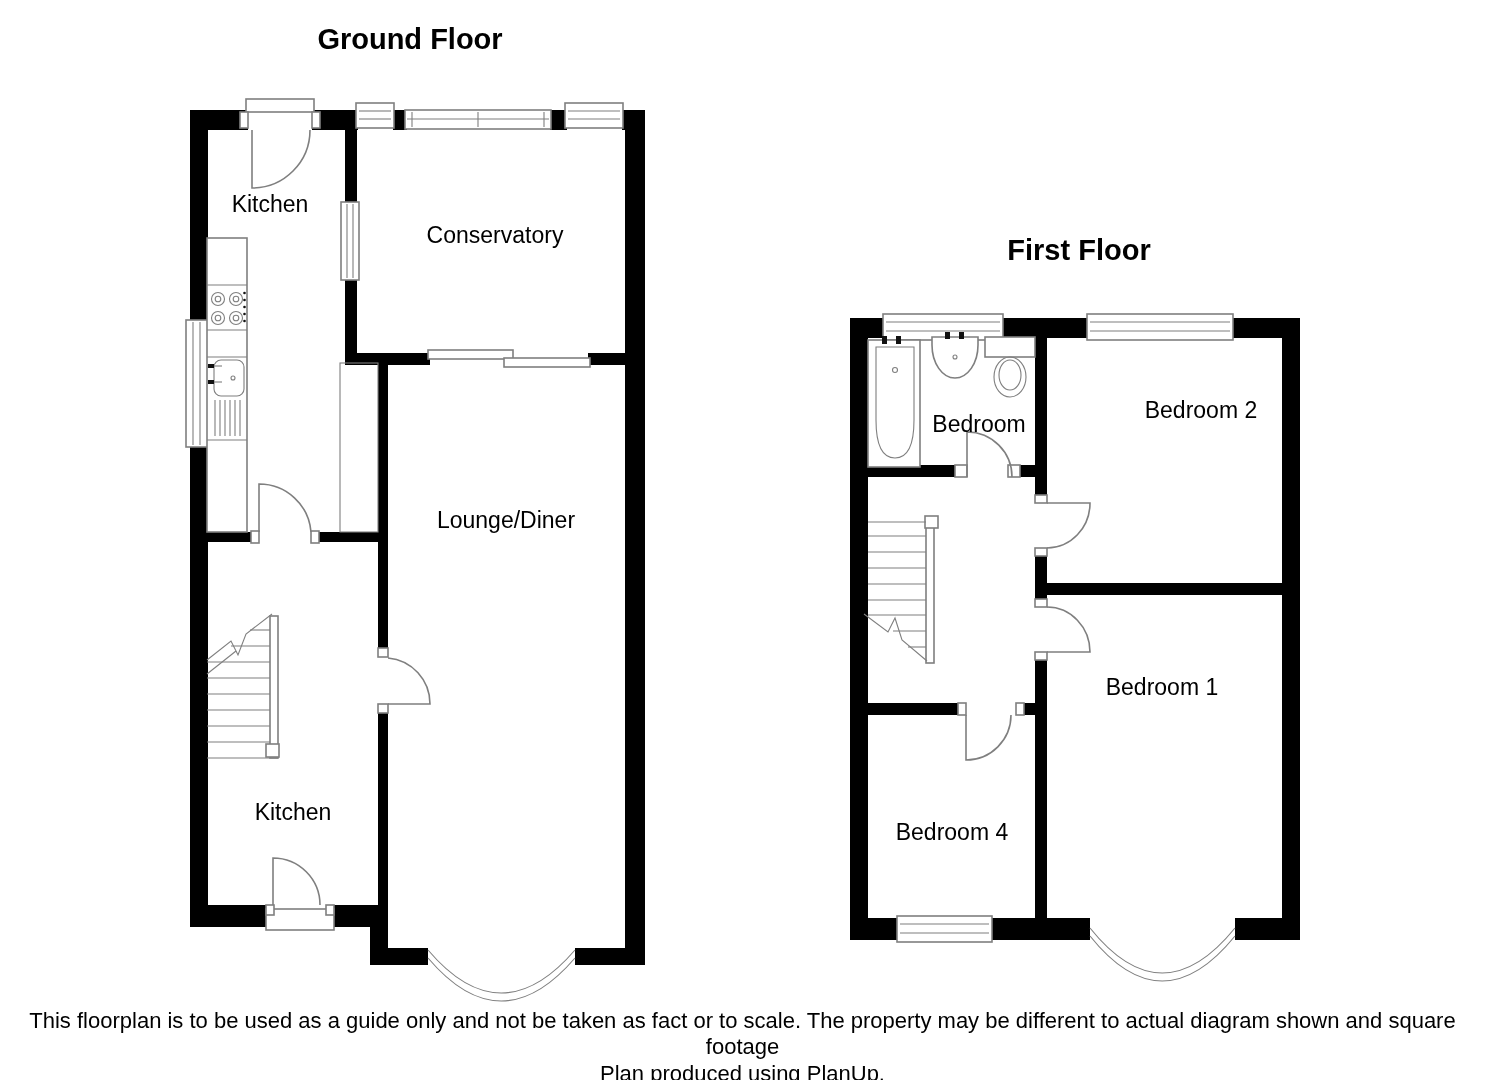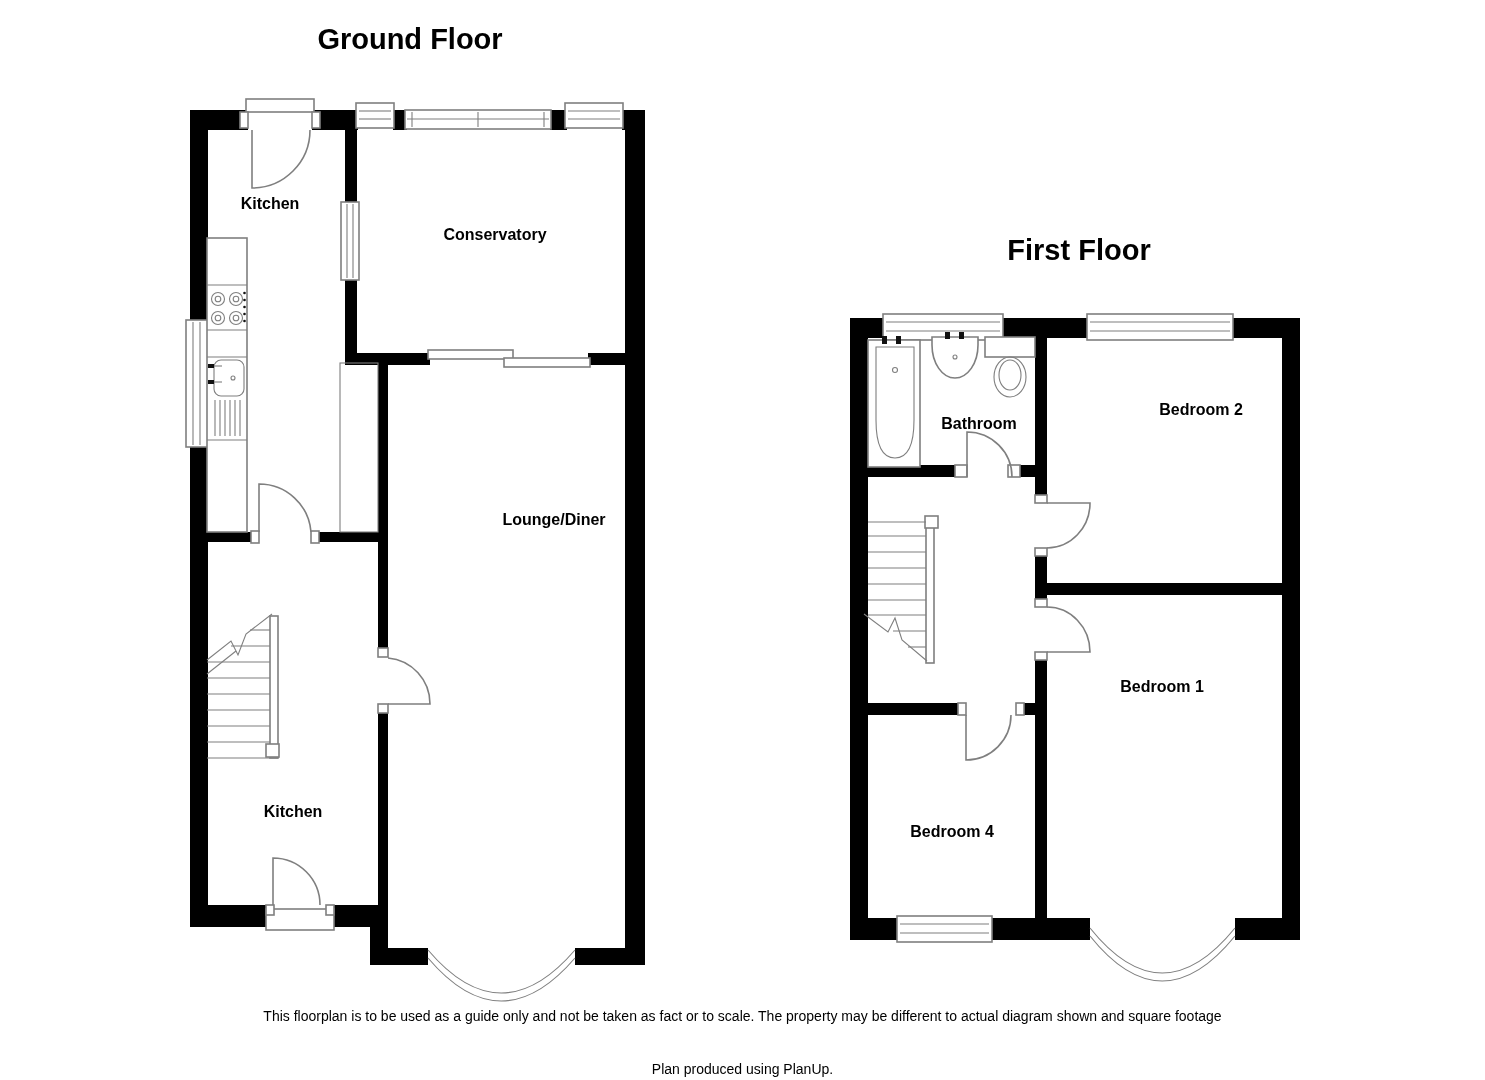--- a/index.html
+++ b/index.html
@@ -15,22 +15,22 @@
     font-family:"Liberation Sans", sans-serif;color:var(--text);
   }
   .plan-svg{position:absolute;left:0;top:0;}
   .wall{fill:var(--wall);stroke:none;}
   .fix{stroke:var(--fixture-line);stroke-width:1.6;fill:none;}
   .fixf{stroke:var(--fixture-line);stroke-width:1.6;fill:#ffffff;}
   .fixthin{stroke:var(--fixture-line);stroke-width:1.1;fill:none;}
   .blk{fill:#111111;stroke:none;}
   .label{position:absolute;transform:translate(-50%,-50%);white-space:nowrap;}
   .floor-title{font-size:29px;font-weight:bold;}
-  .room-label{font-size:16px;font-weight:bold;}
-  .footer-line{position:absolute;left:0;width:100%;text-align:center;font-size:14px;}
+  .room-label{font-size:23px;font-weight:normal;}
+  .footer-line{position:absolute;left:0;width:100%;text-align:center;font-size:22px;}
 </style>
 </head>
 <body>
 
 <div class="canvas">
 
   <svg class="plan-svg" width="1485" height="1080" viewBox="0 0 1485 1080">
 
     <g>
 
@@ -286,23 +286,23 @@
         <polyline class="fixthin" points="864,614 888,632 895,618 902,640 927,661"></polyline>
       </g>
     </g>
   </svg>
 
   <div class="label floor-title" style="left:410px;top:39px;">Ground Floor</div>
   <div class="label floor-title" style="left:1071px;top:250px;margin-left:8px;">First Floor</div>
 
   <div class="label room-label" style="left:270px;top:204px;">Kitchen</div>
   <div class="label room-label" style="left:495px;top:235px;">Conservatory</div>
-  <div class="label room-label" style="left:506px;top:520px;margin-left:48px;">Lounge/Diner</div>
+  <div class="label room-label" style="left:506px;top:520px;">Lounge/Diner</div>
   <div class="label room-label" style="left:293px;top:812px;">Kitchen</div>
 
-  <div class="label room-label" style="left:979px;top:424px;">Bathroom</div>
+  <div class="label room-label" style="left:979px;top:424px;">Bedroom</div>
   <div class="label room-label" style="left:1201px;top:410px;">Bedroom 2</div>
   <div class="label room-label" style="left:1162px;top:687px;">Bedroom 1</div>
   <div class="label room-label" style="left:952px;top:832px;">Bedroom 4</div>
 
   <div class="footer-line" style="top:1008px;">This floorplan is to be used as a guide only and not be taken as fact or to scale. The property may be different to actual diagram shown and square footage</div>
   <div class="footer-line" style="top:1061px;">Plan produced using PlanUp.</div>
 </div>
 
 </body></html>

